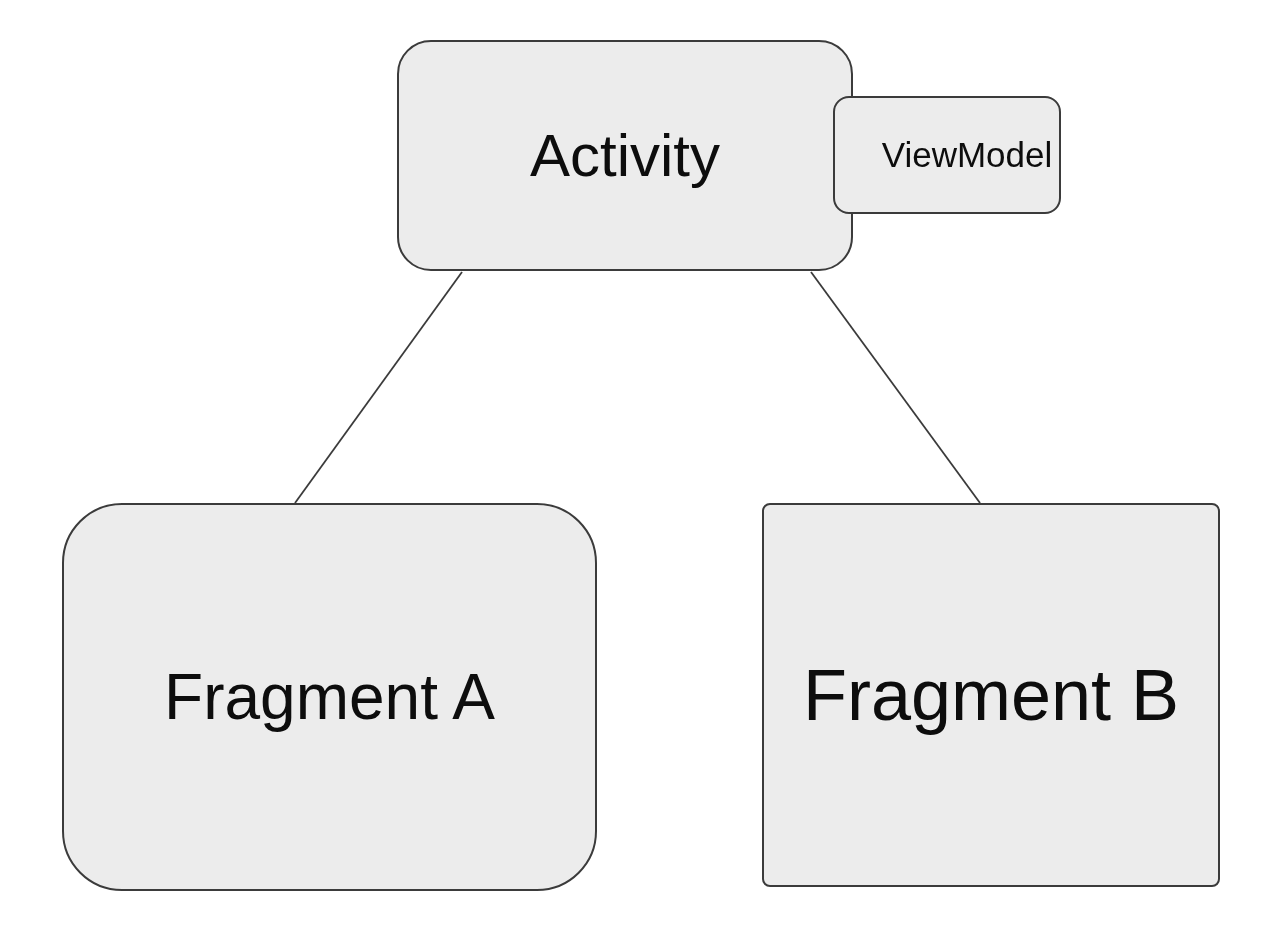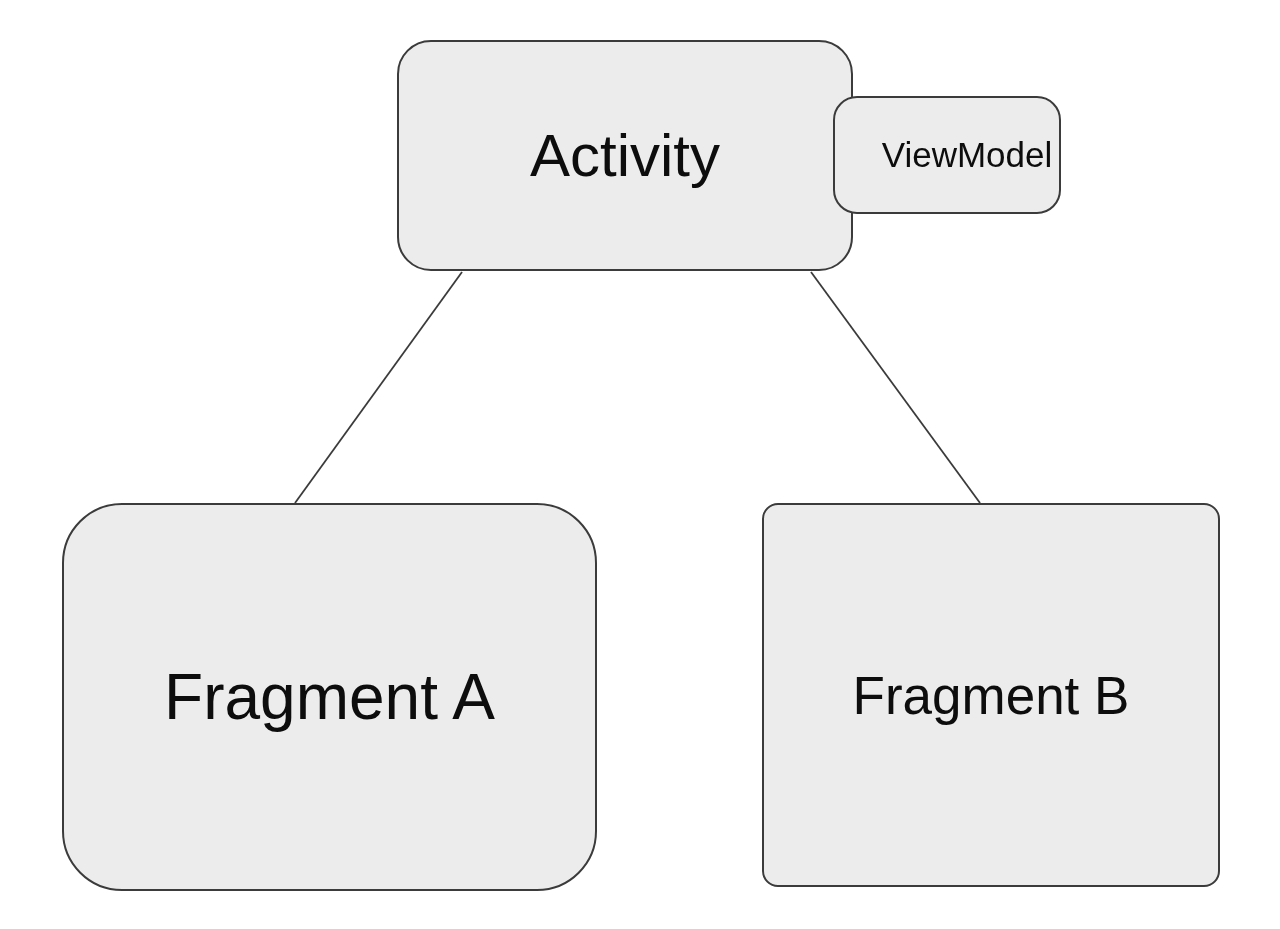--- a/index.html
+++ b/index.html
@@ -42,41 +42,41 @@
     height: 231px;
     border-radius: 34px;
     font-size: 60px;
     z-index: 2;
   }
   .node-viewmodel {
     left: 833px;
     top: 96px;
     width: 228px;
     height: 118px;
-    border-radius: 24px;
+    border-radius: 16px;
     font-size: 35px;
     z-index: 3;
     padding-left: 40px;
   }
   .node-fragment-a {
     left: 62px;
     top: 503px;
     width: 535px;
     height: 388px;
     border-radius: 60px;
     font-size: 64px;
     z-index: 2;
   }
   .node-fragment-b {
     left: 762px;
     top: 503px;
     width: 458px;
     height: 384px;
-    border-radius: 16px;
-    font-size: 53px;
+    border-radius: 8px;
+    font-size: 72px;
     z-index: 2;
   }
 </style>
 </head>
 <body>
 
 <div class="canvas">
 
   <svg class="edges-layer" viewBox="0 0 1280 929" xmlns="http://www.w3.org/2000/svg">
     <line x1="462" y1="272" x2="295" y2="503" stroke="#3b3b3b" stroke-width="1.8"></line>

